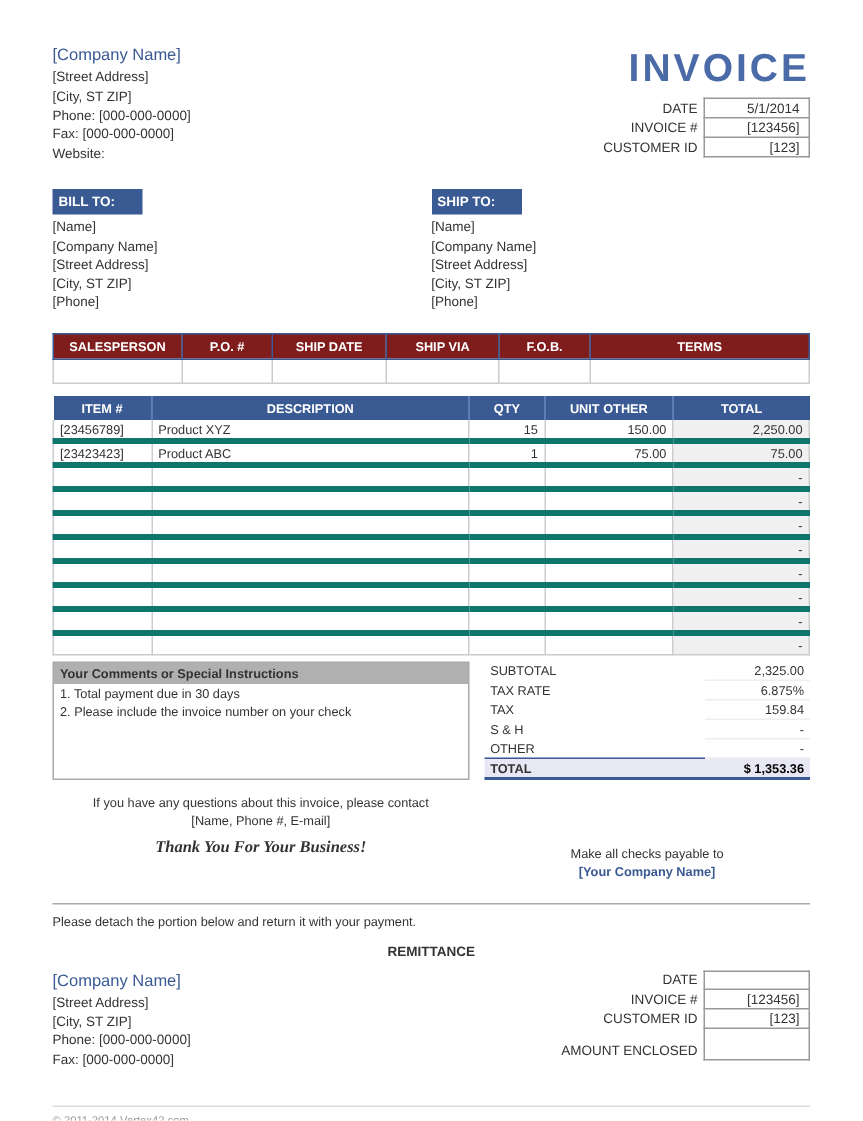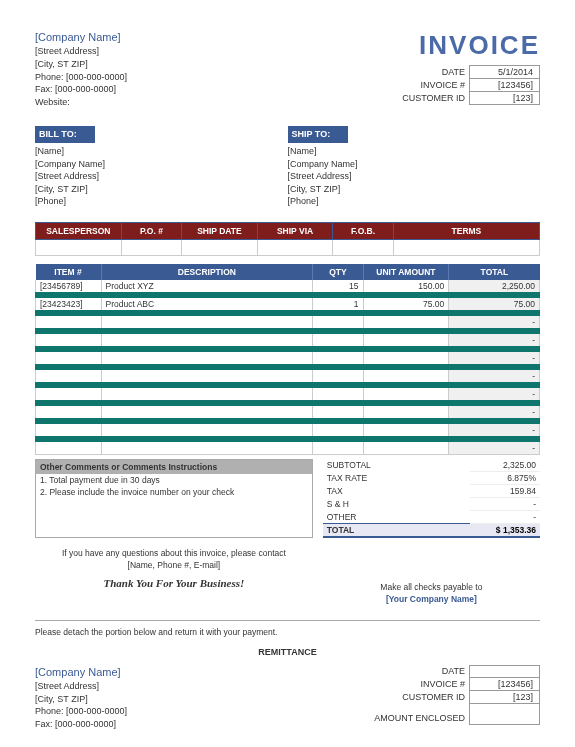--- a/index.html
+++ b/index.html
@@ -23,21 +23,21 @@
   .meta-table td.val { border: 1px solid #999; min-width: 70px; text-align: right; padding: 1px 6px; }
   .bill-ship-row { display: flex; gap: 0; margin-bottom: 14px; }
   .bill-ship-col { width: 50%; font-size: 9px; line-height: 1.4; }
   .section-bar { background: #3a5a94; color: #fff; font-size: 9px; font-weight: bold; padding: 2px 4px; width: 60px; margin-bottom: 2px; }
   .details-table { width: 100%; border-collapse: collapse; margin-bottom: 8px; }
   .details-table th { background: #7f1d1d; color: #fff; font-size: 8.5px; font-weight: bold; padding: 3px 4px; text-align: center; border: 1px solid #3a5a94; }
   .details-table td { border: 1px solid #ccc; height: 16px; padding: 2px 4px; font-size: 8.5px; }
   .items-table { width: 100%; border-collapse: collapse; }
   .items-table th { background: #3a5a94; color: #fff; font-size: 8.5px; font-weight: bold; padding: 3px 4px; text-align: center; border-right: 1px solid #5a7ab4; }
   .items-table th:last-child { border-right: none; }
-  .items-table td { border-left: 1px solid #ccc; border-right: 1px solid #ccc; border-bottom: 6px solid #0f766e; height: 14px; padding: 1px 4px; font-size: 8.5px; }
+  .items-table td { border-left: 1px solid #ccc; border-right: 1px solid #ccc; border-bottom: 4px solid #0f766e; height: 14px; padding: 1px 4px; font-size: 8.5px; }
   .items-table td.num { text-align: right; }
   .items-table td.total-col { background: #f0f0f0; text-align: right; }
   .items-table tbody tr:last-child td { border-bottom: 1px solid #ccc; }
   .w-item { width: 13%; }
   .w-desc { width: 42%; }
   .w-qty { width: 10%; }
   .w-price { width: 17%; }
   .w-total { width: 18%; }
   .below-items { display: flex; gap: 10px; margin-top: 4px; }
   .comments-box { width: 55%; border: 1px solid #aaa; font-size: 8.5px; padding-bottom: 20px; }
@@ -141,21 +141,21 @@
       </tr>
   </tbody>
 </table>
 
 <table class="items-table">
   <thead>
     <tr>
       <th class="w-item">ITEM #</th>
       <th class="w-desc">DESCRIPTION</th>
       <th class="w-qty">QTY</th>
-      <th class="w-price">UNIT AMOUNT</th>
+      <th class="w-price">UNIT OTHER</th>
       <th class="w-total">TOTAL</th>
     </tr>
   </thead>
   <tbody id="items-body">
   <tr>
         <td>[23456789]</td>
         <td>Product XYZ</td>
         <td class="num">15</td>
         <td class="num">150.00</td>
         <td class="total-col">2,250.00</td>
@@ -221,21 +221,21 @@
         <td></td>
         <td class="num"></td>
         <td class="num"></td>
         <td class="total-col">-</td>
       </tr>
     </tbody>
 </table>
 
 <div class="below-items">
   <div class="comments-box">
-    <div class="comments-header">Other Comments or Comments Instructions</div>
+    <div class="comments-header">Your Comments or Special Instructions</div>
     <div class="line">1. Total payment due in 30 days</div>
     <div class="line">2. Please include the invoice number on your check</div>
   </div>
   <div class="totals-block">
     <table>
       <tbody>
           <tr>
             <td class="tlabel">SUBTOTAL</td>
             <td class="tval">2,325.00</td>
           </tr>

